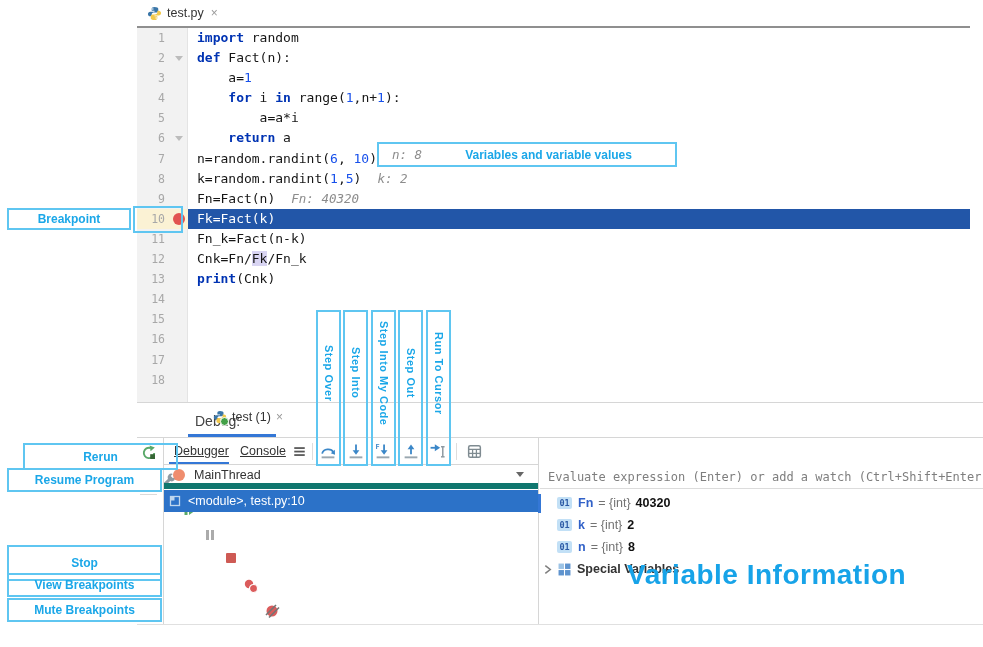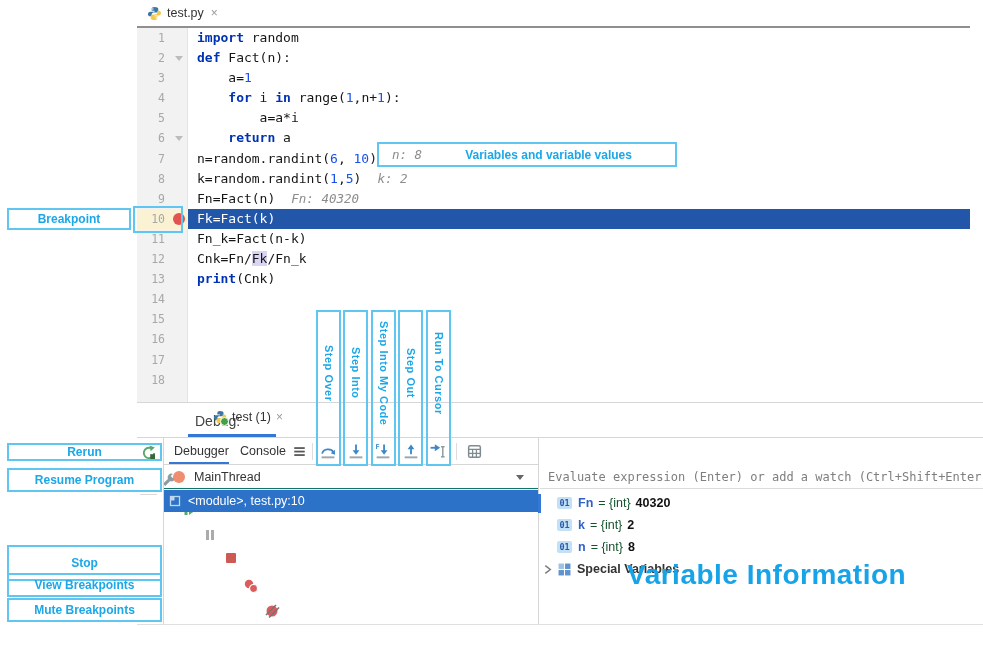--- a/index.html
+++ b/index.html
@@ -56,26 +56,26 @@
   .icon-wrap{position:relative;display:inline-block;line-height:0;}
   .run-dot{position:absolute;right:-2px;bottom:-2px;width:7px;height:7px;border-radius:50%;
            background:#43A047;border:1px solid #fff;}
 
   .ltb-border{left:163px;top:438px;width:1px;height:187px;background:#D6D6D6;}
   .panel-divider{left:538px;top:438px;width:1px;height:187px;background:#D6D6D6;}
   .panel-bottom{left:137px;top:624px;width:846px;height:1px;background:#E0E0E0;}
   .ltb-sep{left:140px;width:17px;height:1px;background:#DADADA;}
 
   .dheader{left:164px;top:439px;width:374px;height:26px;border-bottom:1px solid #D6D6D6;box-sizing:border-box;}
-  .dheader .tabtxt{position:absolute;top:5px;font-size:12.5px;color:#333;}
+  .dheader .tabtxt{position:absolute;top:5px;font-size:12.5px;color:#333;text-decoration:underline;}
   .dbg-underline{position:absolute;left:5px;bottom:0;width:60px;height:2px;background:#3477D6;}
   .hsep{position:absolute;top:4px;width:1px;height:17px;background:#DDD;}
   .hicon{position:absolute;top:4px;line-height:0;}
 
-  .thread-row{left:164px;top:466px;width:374px;height:23px;border-bottom:1px solid #0f766e;
+  .thread-row{left:164px;top:466px;width:374px;height:23px;border-bottom:6px solid #0f766e;
               display:flex;align-items:center;box-sizing:border-box;}
   .thread-circle{width:12px;height:12px;border-radius:50%;background:#EF8D6E;margin-left:9px;flex:none;}
   .thread-name{font-size:12.5px;color:#333;margin-left:9px;flex:1;}
   .dd-arrow{width:0;height:0;border-left:4px solid transparent;border-right:4px solid transparent;
             border-top:5px solid #666;margin-right:14px;}
   .frame-row{left:164px;top:490px;width:374px;height:22px;background:#2C72C8;color:#fff;
              display:flex;align-items:center;font-size:12.5px;}
   .frame-row svg{margin-left:5px;flex:none;}
   .frame-row .ftxt{margin-left:7px;}
 
@@ -84,21 +84,21 @@
               font-family:"DejaVu Sans Mono",monospace;font-size:12px;color:#7E7E7E;padding:0 0 0 8px;box-sizing:border-box;}
   .eval-input::placeholder{color:#7E7E7E;opacity:1;}
   .blue-tick{left:538px;top:494px;width:3px;height:19px;background:#3477D6;z-index:5;}
 
   .vars{left:540px;top:492px;width:443px;}
   .var-row{height:22px;display:flex;align-items:center;font-size:12.5px;}
   .var-badge{margin-left:17px;width:15px;height:12px;background:#C2E0F6;color:#2B5AA5;font-size:8.5px;
              font-weight:bold;display:flex;align-items:center;justify-content:center;border-radius:2px;
              font-family:"DejaVu Sans Mono",monospace;flex:none;}
   .var-name{color:#3161C8;font-weight:bold;margin-left:6px;}
-  .var-type{color:#14532d;margin-left:5px;}
+  .var-type{color:#737373;margin-left:5px;}
   .var-value{color:#111;font-weight:bold;margin-left:5px;}
   .sp-chevron{margin-left:3px;line-height:0;}
   .sp-icon{margin-left:6px;line-height:0;}
   .sp-label{margin-left:6px;color:#333;font-weight:bold;font-size:12.5px;}
 
   .varinfo{left:627px;top:559px;font-size:28px;font-weight:bold;color:#17A3E8;letter-spacing:.5px;z-index:30;}
 </style>
 </head>
 <body>
 
@@ -434,21 +434,21 @@
   <div class="abox vbox" style="left:371px;">
       <span>Step Into My Code</span>
     </div>
   <div class="abox vbox" style="left:398px;">
       <span>Step Out</span>
     </div>
   <div class="abox vbox" style="left:426px;">
       <span>Run To Cursor</span>
     </div>
 
-  <div class="abox lbl lbl-left" style="top:443px;height:18px;">
+  <div class="abox lbl lbl-left" style="top:443px;height:27px;margin-left:16px;">
     <span>Rerun</span>
     </div>
   <div class="abox lbl lbl-left" style="top:468px;height:24px;">
     <span>Resume Program</span>
     </div>
   <div class="abox lbl lbl-left" style="top:545px;height:36px;">
     <span>Stop</span>
     </div>
   <div class="abox lbl lbl-left" style="top:598px;height:24px;">
     <span>Mute Breakpoints</span>

